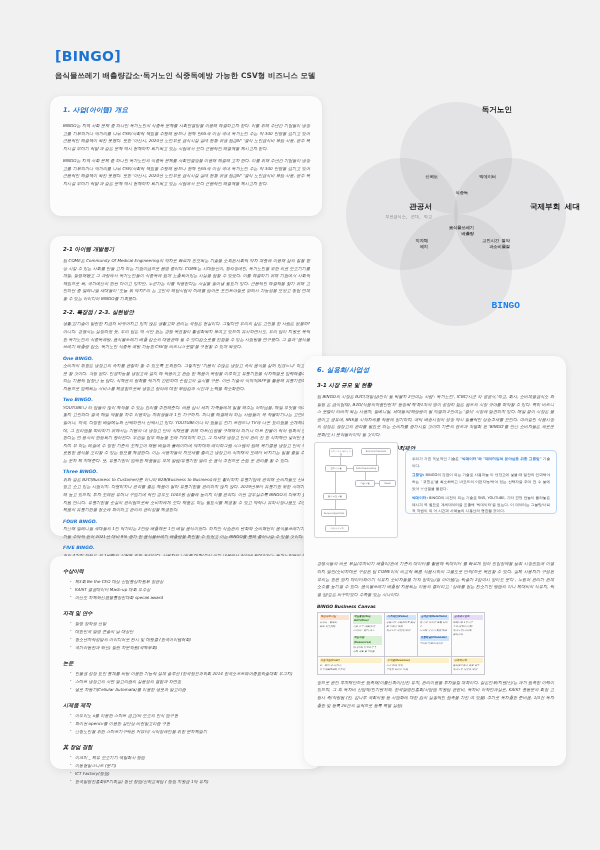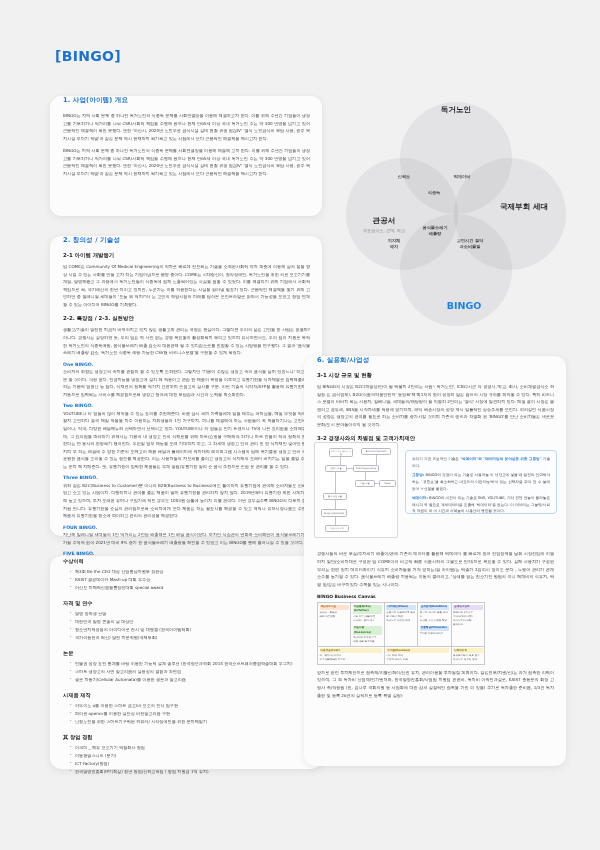--- a/index.html
+++ b/index.html
@@ -25,21 +25,21 @@
   
   .card {
     position: absolute; background: #fcfcfd; border-radius: 11px;
     box-shadow: 0 2px 9px rgba(0,0,0,.075), 0 0 1px rgba(0,0,0,.06);
   }
   #card-1 { left: 42px;  top: 96px;  width: 272px; height: 120px; }
   #card-2 { left: 42px;  top: 236px; width: 272px; height: 300px; }
   #card-4 { left: 42px;  top: 556px; width: 272px; height: 213px; }
   #card-3 { left: 296px; top: 356px; width: 262px; height: 410px; }
 
-  .card-inner { padding: 0 12px 10px 13px; }
+  .card-inner { padding: 10px 12px 10px 13px; font-style: italic; }
 
   .sec-title {
     font-size: 6.6px; font-weight: bold; color: #1a73d4;
     margin-bottom: 7px; letter-spacing: .1px;
   }
   .sub-title {
     font-size: 5.4px; font-weight: bold; color: #1c1c1e;
     margin: 7px 0 4px;
   }
   .sub-title.first { margin-top: 0; }
@@ -71,27 +71,27 @@
   
   .venn { position: absolute; left: 330px; top: 100px; width: 250px; height: 230px; }
   .venn .circ {
     position: absolute; border-radius: 50%;
     background: rgba(122,122,128,.115);
   }
   .venn .c-top   { left: 62px;  top: 2px;   width: 112px; height: 112px; }
   .venn .c-left  { left: 8px;   top: 58px;  width: 112px; height: 112px; }
   .venn .c-right { left: 116px; top: 58px;  width: 112px; height: 112px; }
   .venn .c-bot   { left: 62px;  top: 114px; width: 112px; height: 112px; }
-  .venn .lbl { position: absolute; text-align: center; }
+  .venn .lbl { position: absolute; text-align: right; font-family: Liberation Mono, monospace; }
   .venn .lbl-major { font-size: 7.6px; font-weight: bold; color: #1d1d1f; }
   .venn .lbl-sub   { font-size: 4.1px; color: #86868b; margin-top: 2px; }
   .venn .lbl-min   { font-size: 4.2px; font-weight: bold; color: #4a4a4e; line-height: 1.5; }
   .venn .lbl-bingo { font-size: 9.5px; font-weight: bold; color: #1a82f0; }
   .v-top    { left: 62px;  top: 5px;   width: 112px; }
-  .v-left   { left: -2px;  top: 116px; width: 96px; }
+  .v-left   { left: -2px;  top: 102px; width: 96px; }
   .v-right  { left: 130px; top: 102px; width: 112px; }
   .v-bingo  { left: 70px;  top: 200px; width: 112px; }
   .v-i1 { left: 32px;  top: 74px;  width: 68px; }
   .v-i2 { left: 90px;  top: 74px;  width: 68px; }
   .v-i3 { left: 62px;  top: 90px;  width: 68px; }
   .v-i4 { left: 58px;  top: 125px; width: 78px; }
   .v-i5 { left: 22px;  top: 138px; width: 68px; }
   .v-i6 { left: 92px;  top: 138px; width: 80px; }
 
   
@@ -131,33 +131,33 @@
   .hd-p { background: #e6dcf5; color: #5a3a9e; }
   .hd-y { background: #fbf0c8; color: #8a6a08; }
 </style>
 </head>
 <body>
 
 <div class="page">
 
   <div class="header">
     <div class="brand">[BINGO]</div>
+    <div class="tagline">음식물쓰레기 배출량감소·독거노인 식중독예방 가능한 CSV형 비즈니스 모델</div>
   </div>
 
   <div class="card" id="card-1">
     <div class="card-inner">
       <div class="sec-title">1. 사업(아이템) 개요</div>
       <p class="body">BINGO는 지역 사회 문제 중 하나인 독거노인의 식중독 문제를 사회연결망을 이용해 해결하고자 한다. 이를 위해 수년간 기업들이 냉장고를 기부하거나 먹거리를 나눠 CSR/사회적 책임을 수행해 왔으나 현재 만65세 이상 국내 독거노인 수는 약 300 만명을 넘기고 있어 근본적인 해결책이 되진 못했다. 또한 '아산시, 2020년 노인무료 급식시설 실태 현황 위생 점검IV' '결식 노인급식비 부담 사용, 광주 복지시설 무더기 적발'과 같은 문제 역시 현재까지 되기되고 있는 시점에서 보다 근본적인 해결책을 제시고자 한다.</p>
       <p class="body">BINGO는 지역 사회 문제 중 하나인 독거노인의 식중독 문제를 사회연결망을 이용해 해결해 고자 한다. 이를 위해 수년간 기업들이 냉장고를 기부하거나 먹거리를 나눠 CSR/사회적 책임을 수행해 왔으나 현재 만65세 이상 국내 독거노인 수는 약 300 만명을 넘기고 있어 근본적인 해결책이 되진 못했다. 또한 '아산시, 2020년 노인무료 급식시설 실태 현황 위생 점검IV' '결식 노인급식비 부담 사용, 광주 복지시설 무더기 적발'과 같은 문제 역시 현재까지 되기되고 있는 시점에서 보다 근본적인 해결책을 제시고자 한다.</p>
     </div>
   </div>
 
   <div class="card" id="card-2">
     <div class="card-inner">
-      <div class="sec-title">2. 창의성 / 기술성</div>
       <div class="sub-title first">2-1 아이템 개발동기</div>
       <p class="body">팀 COME은 Community Of Medical Engineering의 약자로 빠르게 진보되는 기술을 소외된사회적 약자 계층에 이용해 삶의 질을 향상 시킬 수 있는 사회를 만들 고자 하는 기업이념으로 본명 중이다. COME는 시대정신이, 청각장애인, 독거노인을 위한 의료 보조기기를 개발, 발명해봤고 그 과정에서 독거노인들이 식중독에 쉽게 노출되어있는 사실을 접할 수 있었다. 이를 해결하기 위해 기업에서 사회적 책임으로 써, 국가예산의 한번 더이고 있지만, 누군가는 이를 악용한다는 사실을 알아낼 필요가 있다. 근본적인 해결책을 찾기 위해 고민하던 중 밀레니얼 세대들이 '오늘 뭐 먹지?'라 는 고민의 해답시점의 미래를 담아온 포인트야말로 밝혀서 가능성을 보았고 창업 연계할 수 있는 아이디어 BINGO를 기획했다.</p>
       <div class="sub-title">2-2. 특장점 / 2-3. 실현방안</div>
       <p class="body">생활고/기술이 발전한 지금처 바뀌어지고 있지 않은 생활고와 관리는 국정은 현실이다. 그렇다면 우리의 삶은 고민을 한 사람은 없을까? 아니다. 경쟁사는 실망하였 듯, 우리 팀은 역 서만 없는 경쟁 목표할이 활성화되지 부여고 있으며 유사하면서도, 우리 팀이 지원로 목적한 독거노인의 식중독예방, 음식물쓰레기 배출 감소의 대응관해 될 수 잇디감소로를 진합할 수 있는 사업방을 연구했다. 그 결과 '음식물쓰레기 배출량 감소, 독거노인 식중독 예방 가능한 CSV형 비즈니스모델'을 구현할 수 있게 되었다.</p>
 
       <div>
         <div class="blue-lead">One BINGO.</div>
         <p class="body">소비자의 취향은 냉장고의 속지를 관찰히 할 수 있도록 도와한다. 그렇지만 '기본이 수많은 냉장고 속의 음식을 살꺼 있겠느냐' 하고 반문 할 것이다. 걱정 없다. 인공지능을 냉장고에 설치 해 적용이고 관습 한 제품이 목정을 이루하고 유통기한을 식자재별로 입력해줄어야 하는 기본적 엄청난 능 담다, 식재료의 정확를 적거지 간편하며 손쉽고의 실시를 구분. 이번 기술의 식약처/AFP을 활용해 유통기한까지 자동으로 입력되는 서비스를 제공함으로써 냉장고 정야에 대한 부담감과 시간과 노력을 최소화한다.</p>
       </div>
       <div>

